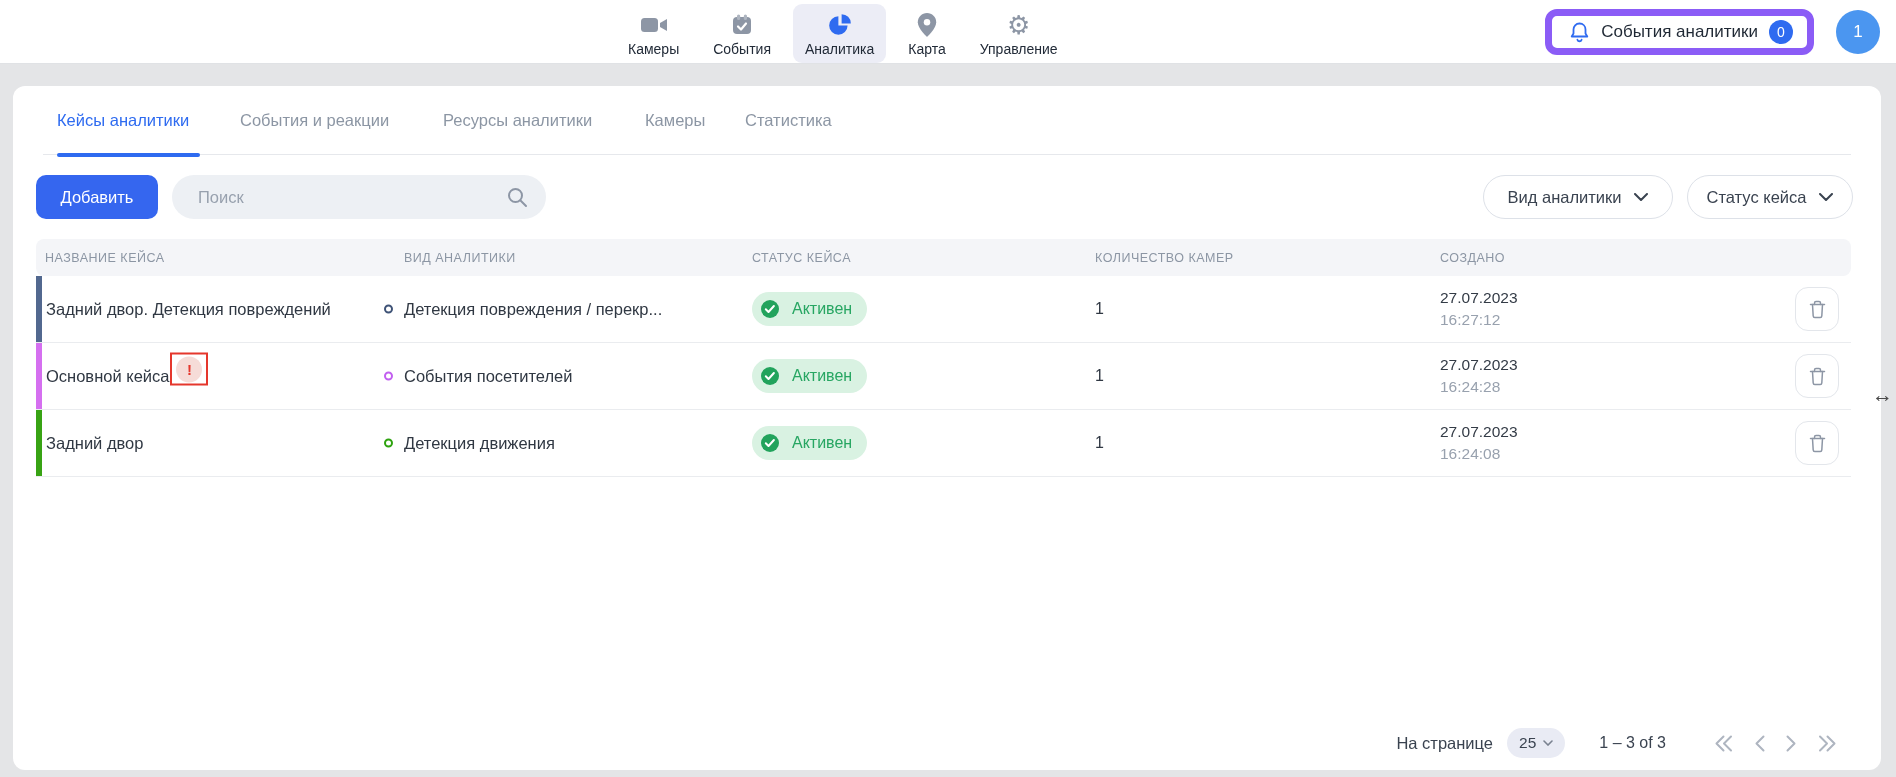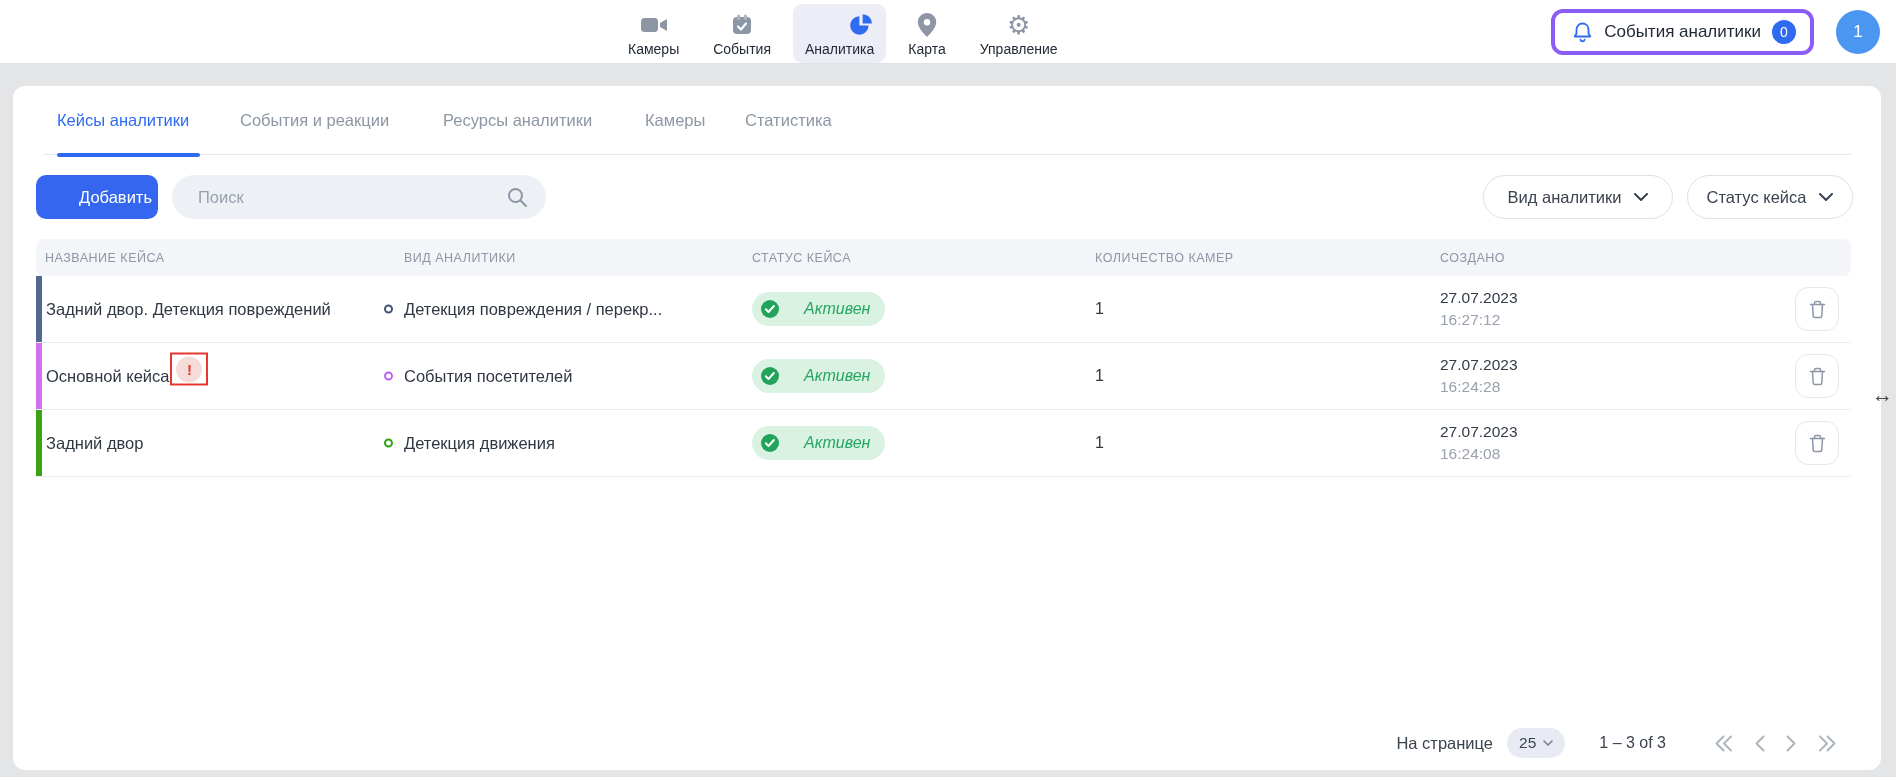--- a/index.html
+++ b/index.html
@@ -7,61 +7,61 @@
   body {
     width:1896px; height:777px; overflow:hidden; position:relative;
     background:#E4E5E7;
     font-family:"Liberation Sans", sans-serif;
     -webkit-font-smoothing:antialiased;
   }
   
   .topbar { position:absolute; top:0; left:0; width:100%; height:64px; background:#fff; border-bottom:1px solid #E0E2E5; z-index:5; }
   .main-nav { position:absolute; left:616px; top:4px; display:flex; gap:10px; }
   .nav-item { display:flex; flex-direction:column; align-items:center; justify-content:flex-end; gap:3px; padding:7px 12px 6px; border-radius:9px; cursor:pointer; }
-  .nav-item.active { background:#ECEDF6;align-items:flex-end; }
+  .nav-item.active { background:#ECEDF6; }
   .nav-icon { height:27px; display:flex; align-items:center; justify-content:center; }
   .nav-label { font-size:14px; color:#222B38; white-space:nowrap; }
   .gear-glyph { font-size:26px; line-height:26px; color:#8D96A5; }
   .header-right { position:absolute; right:16px; top:9px; display:flex; align-items:center; gap:22px; }
-  .events-btn { display:flex; align-items:center; gap:11px; height:46px; padding:0 14px 0 17px; background:#fff; border:4px solid #8b5cf6; border-radius:12px; font-size:17px; color:#1F2834; font-family:inherit; cursor:pointer; }
+  .events-btn { display:flex; align-items:center; gap:11px; height:46px; padding:0 14px 0 17px; background:#fff; border:7px solid #8b5cf6; border-radius:12px; font-size:17px; color:#1F2834; font-family:inherit; cursor:pointer; }
   .badge { min-width:24px; height:24px; border-radius:50%; background:#2F6BF0; color:#fff; font-size:14px; display:flex; align-items:center; justify-content:center; }
   .avatar { width:44px; height:44px; border-radius:50%; background:#4B96F0; color:#fff; font-size:17px; display:flex; align-items:center; justify-content:center; cursor:pointer; }
 
   
   .card { position:absolute; left:13px; top:86px; width:1868px; height:684px; background:#fff; border-radius:12px; }
 
   
   .tabs { position:absolute; left:0; top:0; width:100%; height:69px; }
   .tabs-line { position:absolute; left:30px; right:30px; bottom:0; height:1px; background:#E6E8EC; }
   .tab { position:absolute; top:25px; font-size:16.5px; color:#8C96A4; cursor:pointer; white-space:nowrap; }
   .tab.active { color:#2E6BF0; }
   .tab-indicator { position:absolute; left:44px; width:143px; bottom:-1.5px; height:4px; border-radius:2px; background:#2E6BF0; }
 
   
-  .btn-add { position:absolute; left:23px; top:89px; width:122px; height:44px; background:#3566EF; color:#fff; border:none; border-radius:10px; font-size:16.5px; font-family:inherit; cursor:pointer;text-align:right; }
+  .btn-add { position:absolute; left:23px; top:89px; width:122px; height:44px; background:#3566EF; color:#fff; border:none; border-radius:10px; font-size:16.5px; font-family:inherit; cursor:pointer; }
   .search { position:absolute; left:159px; top:89px; width:374px; height:44px; background:#EDF0F4; border-radius:22px; display:flex; align-items:center; padding:0 18px 0 24px; }
   .search input { flex:1; border:none; background:transparent; outline:none; font-size:16.5px; font-family:inherit; color:#303843; }
   .search input::placeholder { color:#98A1AE; opacity:1; }
   .filter-pill { position:absolute; top:89px; height:44px; border:1px solid #DDE1E8; background:#fff; border-radius:22px; display:flex; align-items:center; justify-content:center; gap:13px; font-size:16.5px; color:#3A4350; cursor:pointer; font-family:inherit; }
   .filter-type { left:1470px; width:190px; }
   .filter-status { left:1674px; width:166px; }
 
   
   .table { position:absolute; left:23px; top:153px; width:1815px; }
   .thead { position:relative; height:37px; background:#F4F5F8; border-radius:8px; }
   .th { position:absolute; top:12px; font-size:12.5px; letter-spacing:.04em; color:#8C96A4; white-space:nowrap; }
   .col-name { left:9px; } .col-type { left:368px; } .col-status { left:716px; } .col-count { left:1059px; } .col-created { left:1404px; }
   .row { position:relative; height:67px; border-bottom:1px solid #EAECEF; cursor:pointer; background:#fff; }
   .accent { position:absolute; left:0; top:0; bottom:0; width:6px; }
   .cell { position:absolute; top:50%; transform:translateY(-50%); white-space:nowrap; }
   .cell-name { left:10px; font-size:16.5px; color:#303843; display:flex; align-items:center; }
   .cell-type { left:348px; display:flex; align-items:center; gap:11px; font-size:16.5px; color:#303843; }
   .ring { width:9px; height:9px; border-radius:50%; border:2.5px solid #999; flex:0 0 auto; }
   .cell-status { left:716px; }
-  .badge-status { display:inline-flex; align-items:center; gap:24px; height:34px; padding:0 15px 0 8px; border-radius:17px; background:#D9F2E2; color:#27A662; font-size:16px;font-style:italic; }
+  .badge-status { display:inline-flex; align-items:center; gap:12px; height:34px; padding:0 15px 0 8px; border-radius:17px; background:#D9F2E2; color:#27A662; font-size:16px; }
   .cell-count { left:1059px; font-size:16px; color:#303843; }
   .cell-created { left:1404px; font-size:15.5px; }
   .created-date { color:#333B46; margin-bottom:4px; }
   .created-time { color:#98A1AE; }
   .btn-delete { position:absolute; right:12px; top:50%; transform:translateY(-50%); width:44px; height:44px; border-radius:13px; border:1px solid #E3E6EB; background:#fff; cursor:pointer; display:flex; align-items:center; justify-content:center; }
 
   
   .warning-box { display:inline-flex; align-items:center; justify-content:center; width:38px; height:33px; border:2px solid #E5372D; margin-left:1px; position:relative; top:-7px; }
   .warning-disc { width:26px; height:26px; border-radius:50%; background:#F6DCD8; color:#E5372D; font-size:15px; font-weight:bold; display:flex; align-items:center; justify-content:center; }
 

